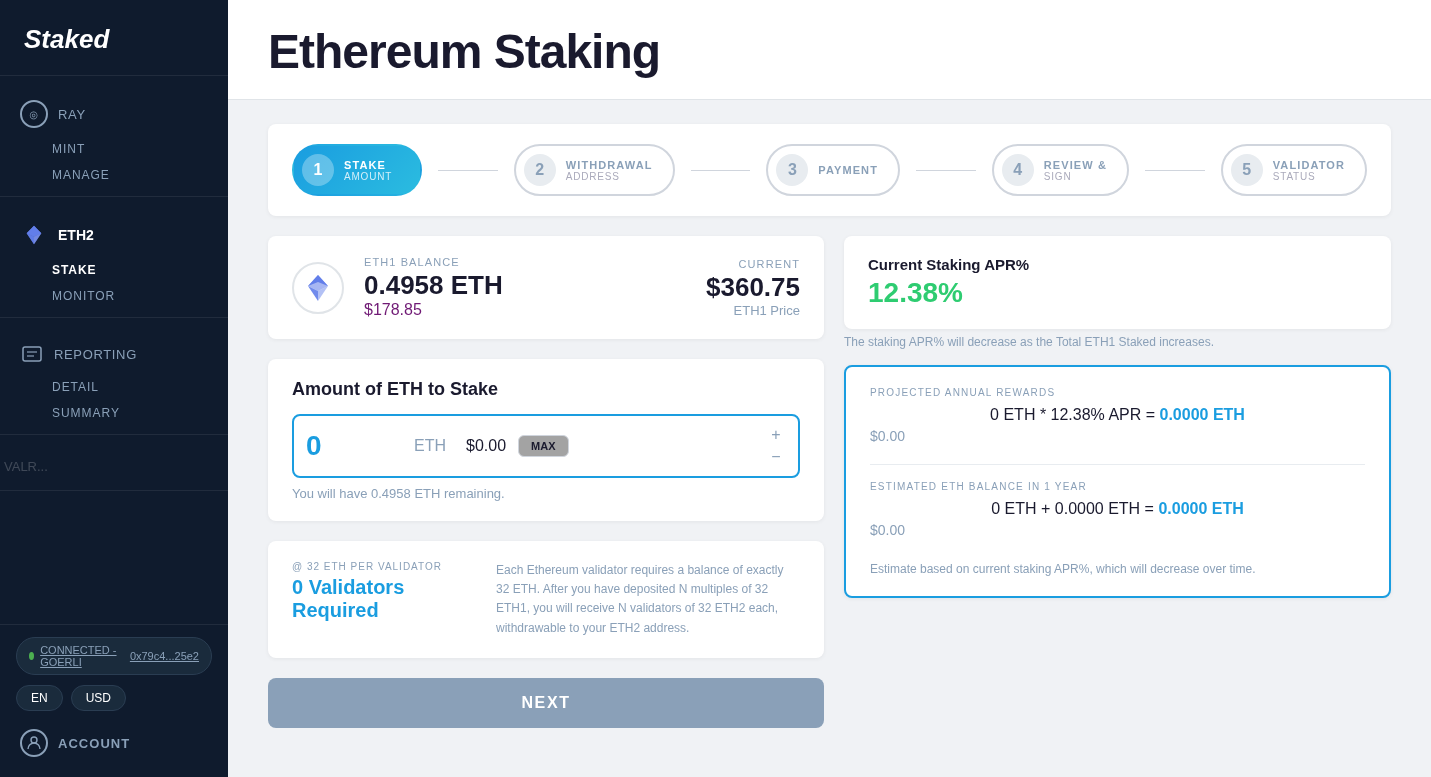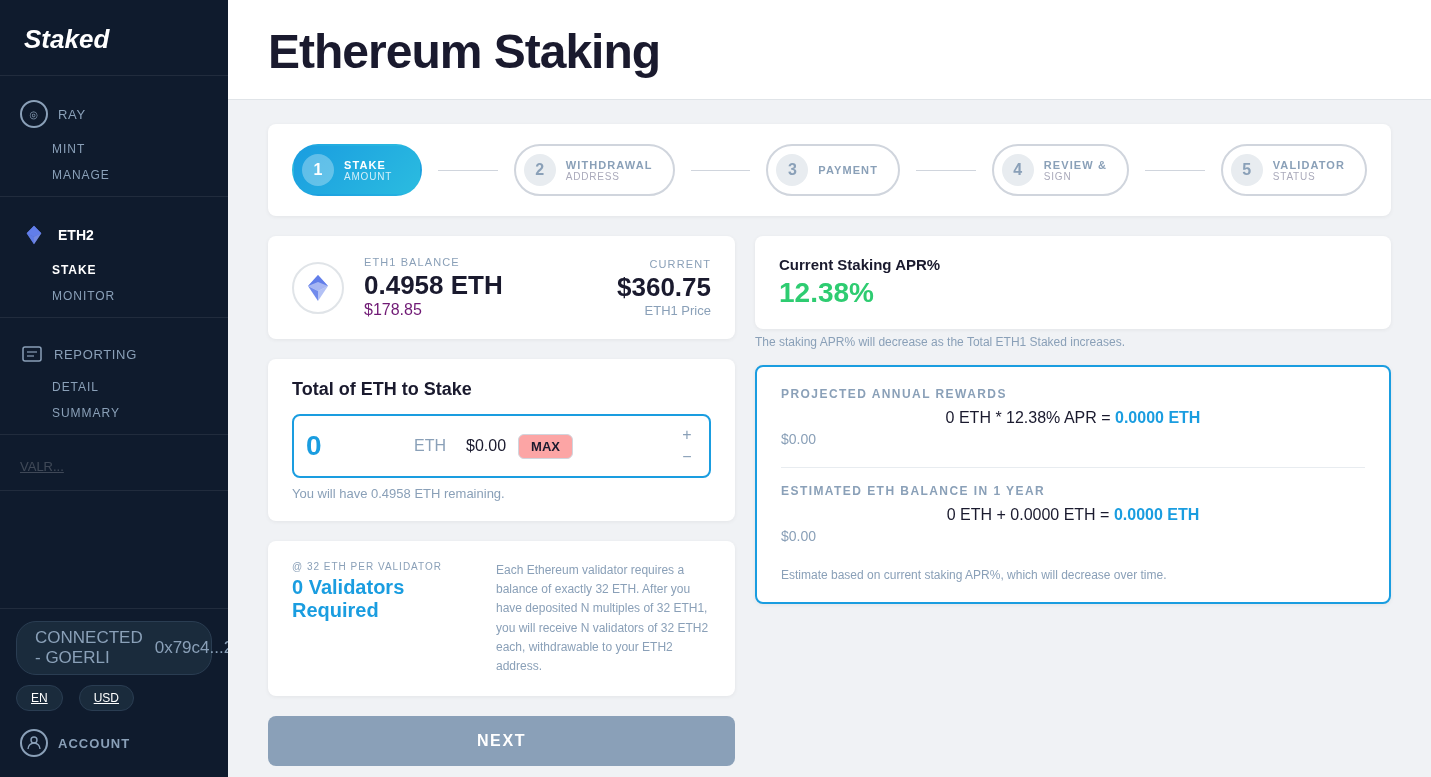--- a/index.html
+++ b/index.html
@@ -76,51 +76,50 @@
       padding: 16px 0 8px;
       border-bottom: 1px solid rgba(255,255,255,0.08);
     }
     .sidebar-valr {
       padding: 16px 0 8px;
       border-bottom: 1px solid rgba(255,255,255,0.08);
     }
     .sidebar-blurred {
       color: rgba(255,255,255,0.2);
       font-size: 13px;
-      padding: 8px 20px;
-      text-decoration: underline;
+      padding: 8px 4px;
     }
     .sidebar-bottom {
       margin-top: auto;
       padding: 12px 16px;
       border-top: 1px solid rgba(255,255,255,0.08);
     }
     .connected-badge {
       background: #1a2b3c;
       border: 1px solid #2a3d52;
       border-radius: 20px;
       padding: 6px 12px;
-      font-size: 17px;
+      font-size: 11px;
       color: #8aa0b8;
       display: flex;
       align-items: center;
       gap: 6px;
       margin-bottom: 10px;
       cursor: pointer;
+      text-decoration: underline;
     }
     .connected-dot {
       width: 8px; height: 8px;
       border-radius: 50%;
       background: #4caf50;
     }
     .lang-currency {
       display: flex;
-      gap: 16px;
+      gap: 8px;
       margin-bottom: 10px;
-      text-decoration: underline;
     }
     .lang-btn, .currency-btn {
       background: #1a2b3c;
       border: 1px solid #2a3d52;
       border-radius: 20px;
       color: #fff;
       padding: 5px 14px;
       font-size: 12px;
       cursor: pointer;
     }
@@ -237,21 +236,21 @@
 
     
     .content-grid {
       display: flex;
       gap: 20px;
     }
     .left-panel {
       flex: 1;
     }
     .right-panel {
-      width: 636px;
+      width: 547px;
     }
 
     
     .balance-card {
       background: #fff;
       border-radius: 8px;
       padding: 20px 24px;
       margin-bottom: 20px;
       display: flex;
       align-items: center;
@@ -342,24 +341,24 @@
     }
     .stake-usd {
       font-size: 16px;
       color: #1a1a2e;
       margin-right: 12px;
     }
     .max-btn {
       border: 1px solid #d0d5dd;
       border-radius: 6px;
       padding: 4px 12px;
-      font-size: 13px;
+      font-size: 11px;
       color: #1a1a2e;
       cursor: pointer;
-      background: #fca5a5;
+      background: #a3a3a3;
       font-weight: bold;
     }
     .plus-minus {
       position: absolute;
       right: 12px;
       display: flex;
       flex-direction: column;
       gap: 2px;
     }
     .pm-btn {
@@ -451,26 +450,26 @@
     
     .rewards-card {
       background: #fff;
       border: 2px solid #1a9de0;
       border-radius: 8px;
       padding: 20px 24px;
       box-shadow: 0 1px 4px rgba(0,0,0,0.06);
     }
     .rewards-section { margin-bottom: 20px; }
     .rewards-section-title {
-      font-size: 12px;
+      font-size: 10px;
       letter-spacing: 0.12em;
       color: #8aa0b8;
       text-transform: uppercase;
       margin-bottom: 8px;
-      font-weight: bold;
+      font-weight: normal;
     }
     .rewards-formula {
       font-size: 16px;
       color: #1a1a2e;
       margin-bottom: 4px;
       text-align: center;
     }
     .rewards-formula .highlight { color: #1a9de0; font-weight: bold; }
     .rewards-usd {
       font-size: 14px;
@@ -650,21 +649,21 @@
           </div>
           <div class="current-info">
             <div class="current-label">CURRENT</div>
             <div class="current-amount">$360.75</div>
             <div class="current-sub">ETH1 Price</div>
           </div>
         </div>
 
         
         <div class="stake-section">
-          <div class="stake-section-title">Total of ETH to Stake</div>
+          <div class="stake-section-title">Amount of ETH to Stake</div>
           <div class="stake-input-wrapper">
             <input class="stake-input" type="text" value="0" style="">
             <span class="stake-currency">ETH</span>
             <span class="stake-usd">$0.00</span>
             <button class="max-btn">MAX</button>
             <div class="plus-minus">
               <div class="pm-btn">+</div>
               <div class="pm-btn">−</div>
             </div>
           </div>

